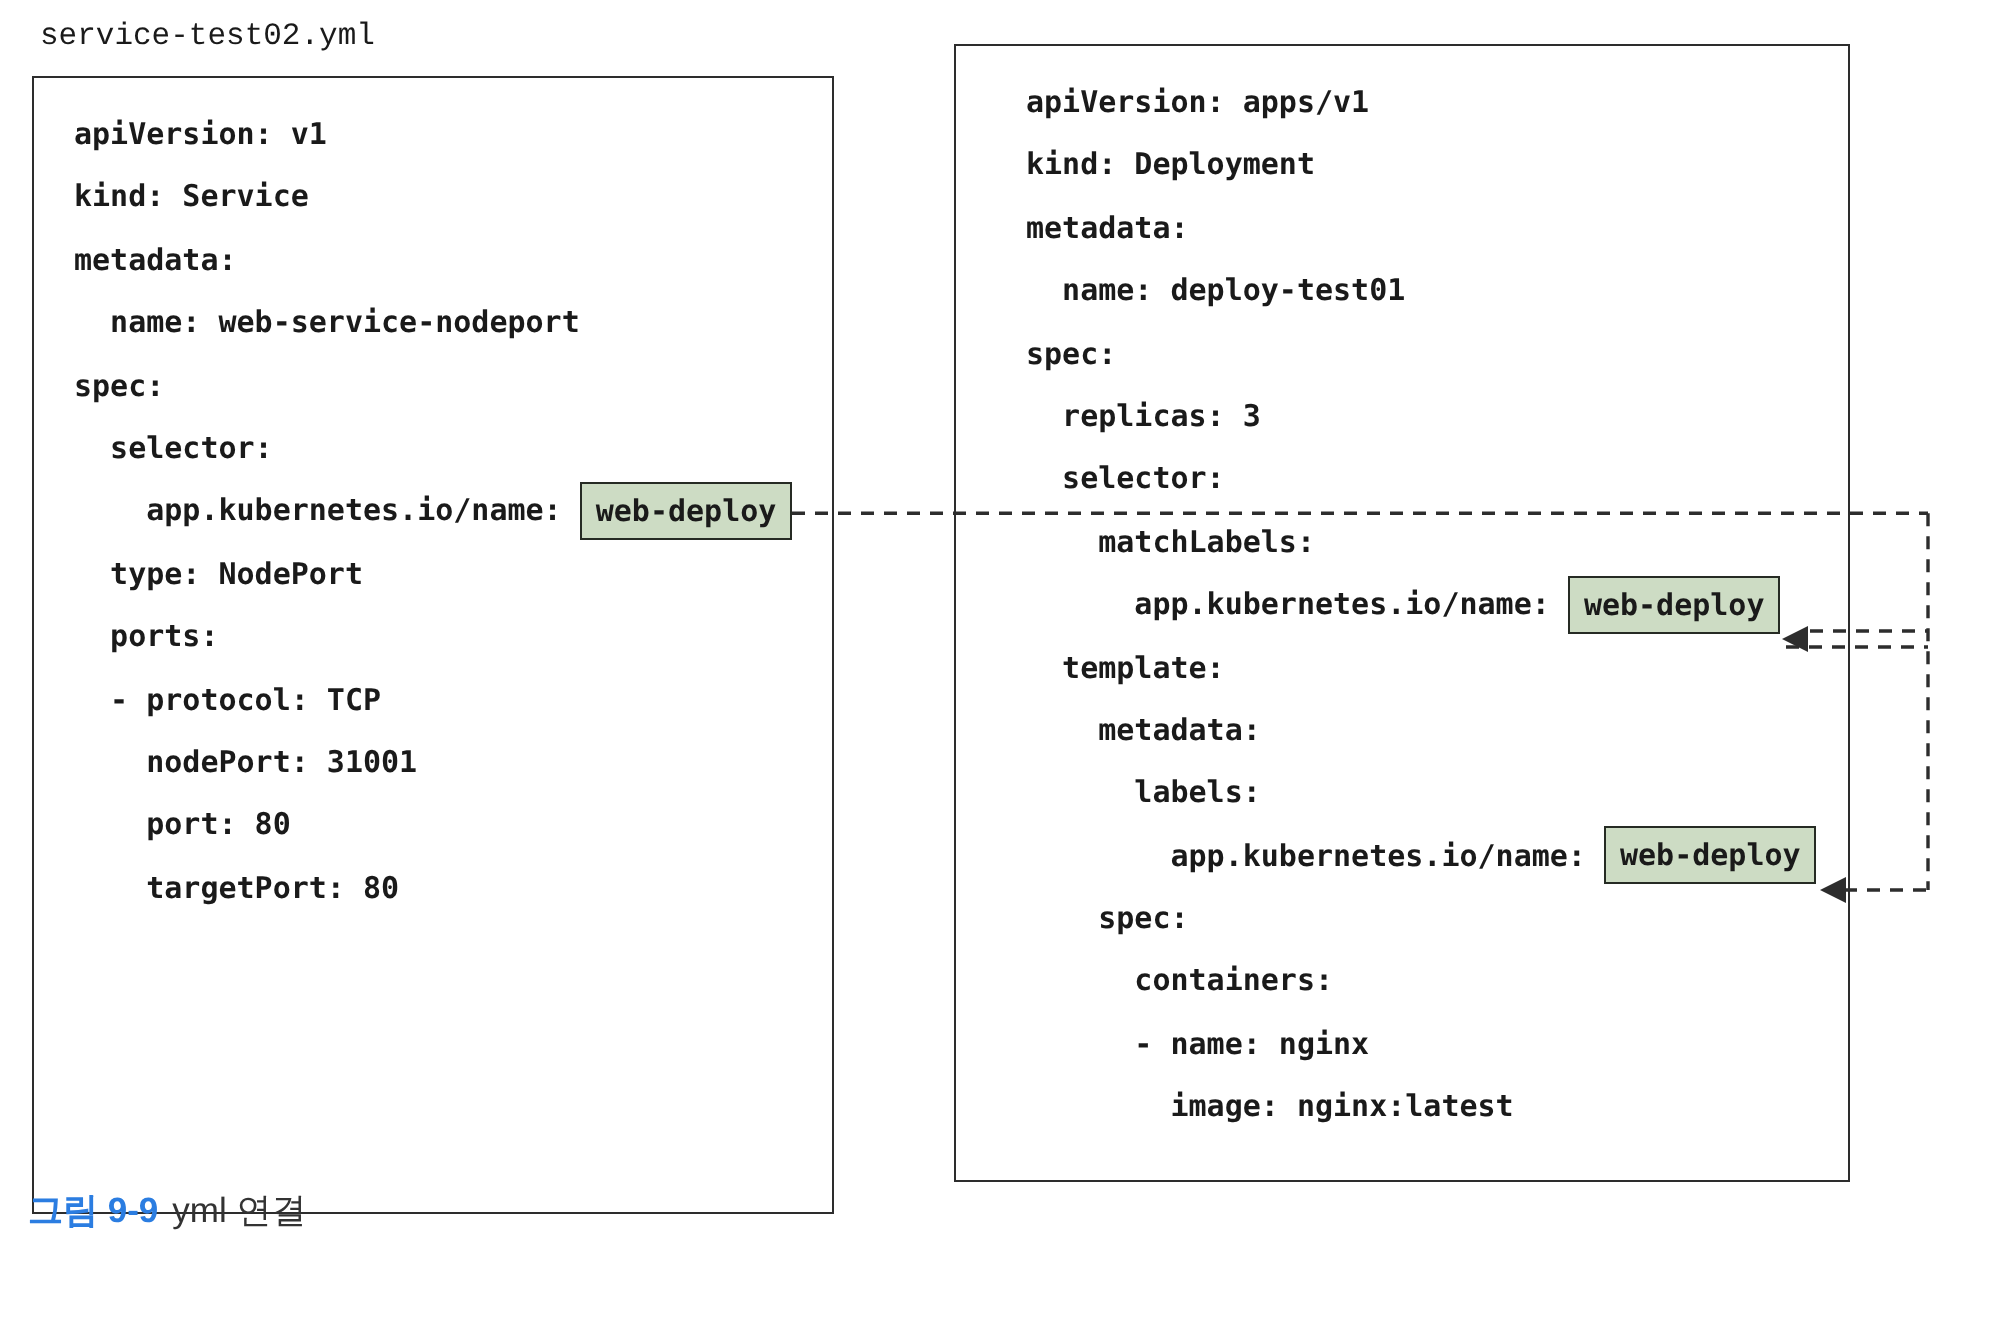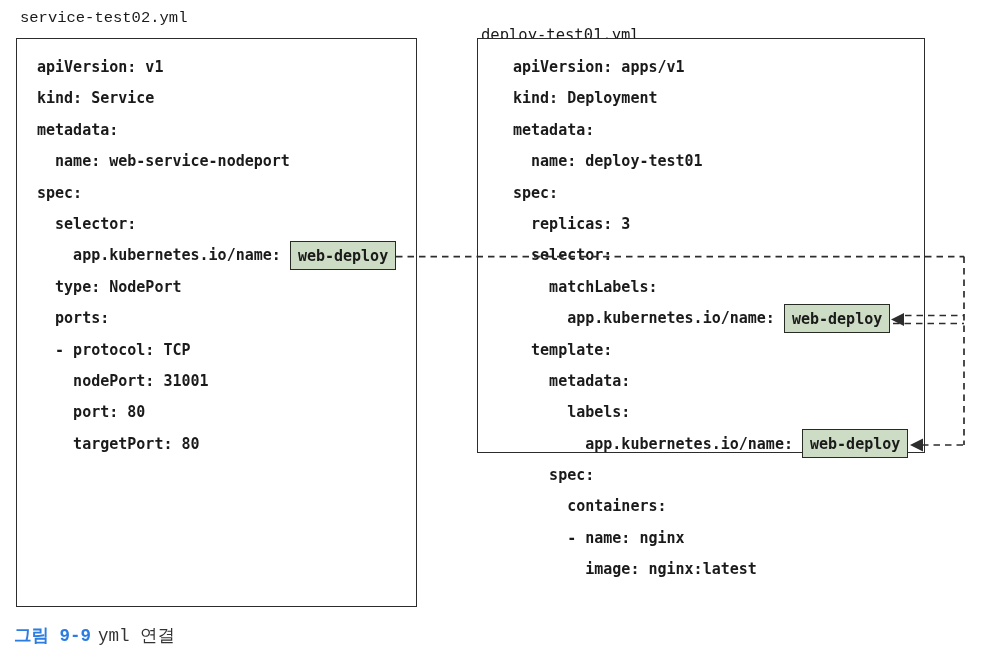--- a/index.html
+++ b/index.html
@@ -62,22 +62,22 @@
   .dash {
     stroke: var(--line-color);
     stroke-width: 1.7;
     stroke-dasharray: 6.5 5;
     fill: none;
   }
   .arrow { fill: var(--line-color); stroke: none; }
   .caption {
     position: absolute;
     left: 14px;
-    top: 623px;
-    font-family: Liberation Mono, monospace;
+    top: 593px;
+    font-family: Liberation Sans, sans-serif;
     font-size: 17.5px;
     color: var(--caption-text-color);
   }
   .cap-label {
     color: var(--caption-accent);
     font-weight: 700;
     margin-right: 7px;
   }
 </style>
 </head>
@@ -86,21 +86,21 @@
 <div class="canvas">
 
   <div class="panel-title" style="left:20px; top:9px;font-family:Liberation Mono, monospace;">service-test02.yml</div>
 
   <div class="panel-box" style="left:16px; top:38px; width:401px; height:569px;">
     <div class="code" id="code-0"><div class="line"><span>apiVersion: v1</span></div><div class="line"><span>kind: Service</span></div><div class="line"><span>metadata:</span></div><div class="line"><span>  name: web-service-nodeport</span></div><div class="line"><span>spec:</span></div><div class="line"><span>  selector:</span></div><div class="line"><span>    app.kubernetes.io/name: </span><span class="hl">web-deploy</span></div><div class="line"><span>  type: NodePort</span></div><div class="line"><span>  ports:</span></div><div class="line"><span>  - protocol: TCP</span></div><div class="line"><span>    nodePort: 31001</span></div><div class="line"><span>    port: 80</span></div><div class="line"><span>    targetPort: 80</span></div></div>
   </div>
 
   <div class="panel-title" style="left:481px; top:26px;text-align:center;">deploy-test01.yml</div>
 
-  <div class="panel-box" style="left:477px; top:38px; width:448px; height:415px;">
+  <div class="panel-box" style="left:477px; top:22px; width:448px; height:569px;">
     <div class="code" id="code-1"><div class="line"><span>apiVersion: apps/v1</span></div><div class="line"><span>kind: Deployment</span></div><div class="line"><span>metadata:</span></div><div class="line"><span>  name: deploy-test01</span></div><div class="line"><span>spec:</span></div><div class="line"><span>  replicas: 3</span></div><div class="line"><span>  selector:</span></div><div class="line"><span>    matchLabels:</span></div><div class="line"><span>      app.kubernetes.io/name: </span><span class="hl">web-deploy</span></div><div class="line"><span>  template:</span></div><div class="line"><span>    metadata:</span></div><div class="line"><span>      labels:</span></div><div class="line"><span>        app.kubernetes.io/name: </span><span class="hl">web-deploy</span></div><div class="line"><span>    spec:</span></div><div class="line"><span>      containers:</span></div><div class="line"><span>      - name: nginx</span></div><div class="line"><span>        image: nginx:latest</span></div></div>
   </div>
 
   <svg class="connectors" viewBox="0 0 1006 660" xmlns="http://www.w3.org/2000/svg">
     <line class="dash" x1="396" y1="256.6" x2="964" y2="256.6"></line>
     <line class="dash" x1="964" y1="256.6" x2="964" y2="445"></line>
     <line class="dash" x1="905" y1="315.5" x2="964" y2="315.5"></line>
     <line class="dash" x1="893" y1="323.5" x2="964" y2="323.5"></line>
     <polygon class="arrow" points="891,319.5 904,313 904,326"></polygon>
     <line class="dash" x1="922" y1="445" x2="964" y2="445"></line>

